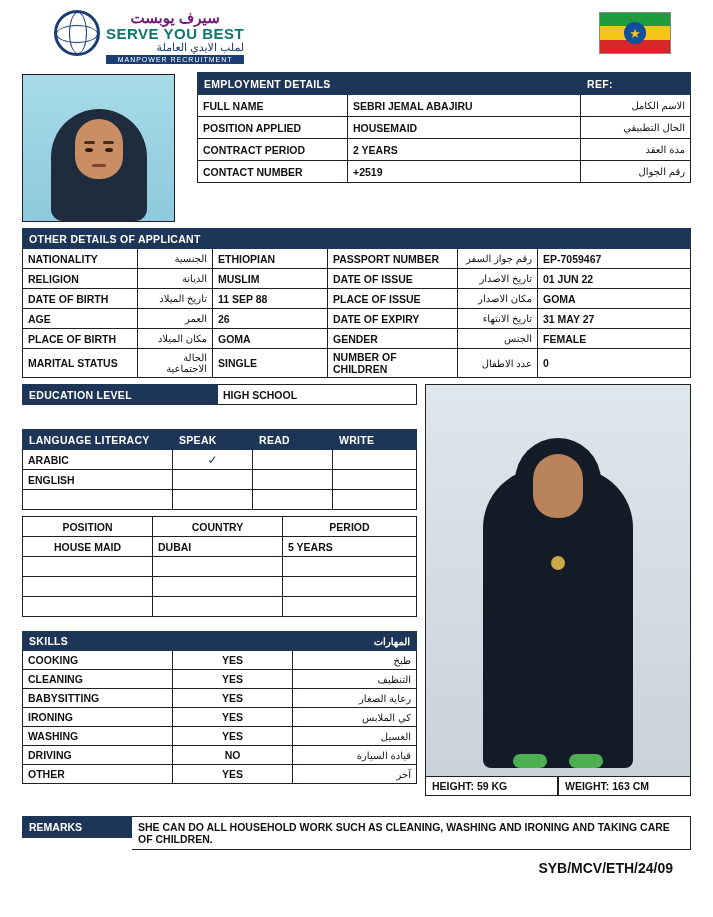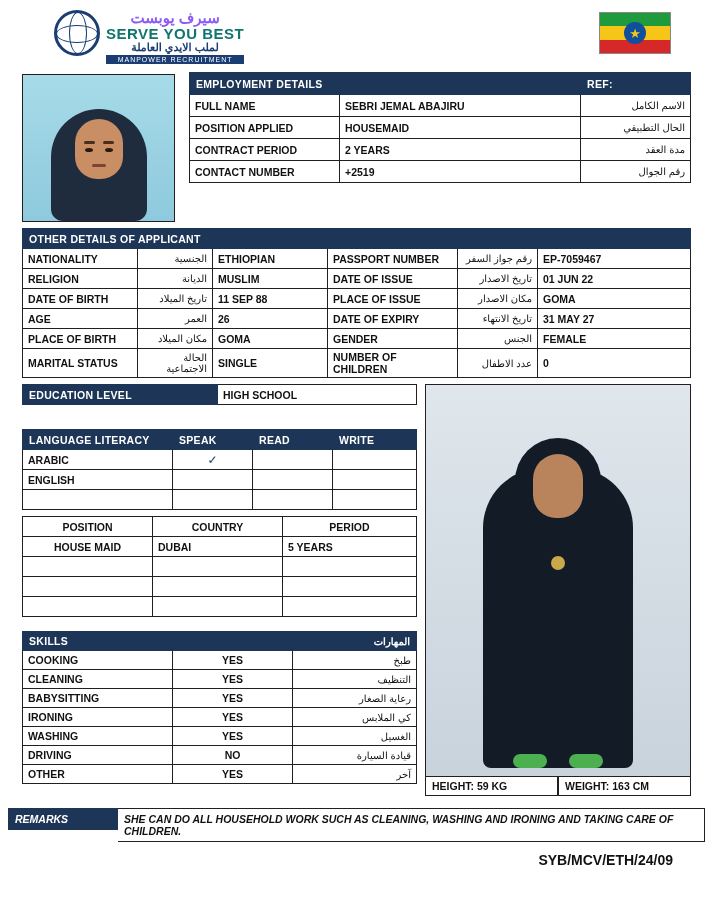--- a/index.html
+++ b/index.html
@@ -30,25 +30,25 @@
     position: relative; flex: none; margin-top: 2px;
     background: #fff;
   }
   .globe:before, .globe:after {
     content:""; position:absolute; border:1.5px solid #1b3d73; border-radius:50%;
   }
   .globe:before { left: 12px; top: -1px; width: 16px; height: 40px; }
   .globe:after { left: -1px; top: 12px; width: 40px; height: 16px; }
   .brand { line-height: 1.05; padding-top: 2px; }
   .brand .ar {
-    font-size: 15px; font-weight: bold; color:#8b5cf6; letter-spacing: 1px;
+    font-size: 15px; font-weight: bold; color:#701a75; letter-spacing: 1px;
     text-align: center;
   }
   .brand .en1 { font-size: 15px; font-weight: bold; color:#0f766e; letter-spacing:.5px;}
-  .brand .ar2 { font-size: 11px; color:#1b3d73; text-align:center;font-weight:bold; }
+  .brand .ar2 { font-size: 11px; color:#1b3d73; text-align:right; }
   .brand .en2 {
     font-size: 7px; color:#fff; background:#1b3d73; text-align:center;
     letter-spacing: 1px; padding: 1px 4px; margin-top: 2px;
   }
   .flag {
     width: 72px; height: 42px; border: 1px solid #888; position: relative;
     overflow: hidden; margin-right: 22px; margin-top: 4px;
   }
   .flag .s1,.flag .s2,.flag .s3 { height: 33.4%; width:100%; }
   .flag .s1 { background:#1f9b3e; }
@@ -89,21 +89,21 @@
   .face {
     position:absolute; left:50%; transform:translateX(-50%); top:20px;
     width: 48px; height: 60px; background:#c98e63; border-radius: 24px 24px 22px 22px;
   }
   .brow { position:absolute; top:22px; width:11px; height:3px; background:#4a2d1c; border-radius:2px; }
   .brow.l { left:9px; } .brow.r { right:9px; }
   .eye { position:absolute; top:29px; width:8px; height:4px; background:#2b1a10; border-radius:50%; }
   .eye.l { left:10px; } .eye.r { right:10px; }
   .mouth { position:absolute; bottom:12px; left:50%; transform:translateX(-50%); width:14px; height:3px; background:#7d4334; border-radius:2px; }
 
-  .emp-table { flex: 1; margin-left: 14px; }
+  .emp-table { flex: 1; margin-left: 22px; }
   .emp-table td { height: 22px; }
 
   .section { padding: 0 22px; margin-top: 6px; }
   .other-table td { height: 20px; }
 
   .mid { display:flex; padding: 0 22px; gap: 8px; align-items: flex-start; margin-top: 6px; }
   .mid-left { width: 395px; flex: none; }
   .mid-right { flex: 1; }
 
   .photo2 {
@@ -141,21 +141,21 @@
     font-weight:bold; padding: 3px 6px;
   }
 
   .edu-table td { height: 20px; }
   .lang-table td { height: 20px; }
   .work-table td { height: 20px; text-align:center; }
   .work-table td.l { text-align:left; }
   .skills-table td { height: 19px; }
   .center { text-align:center; }
 
-  .remarks { padding: 0 8px; margin-top: 12px; display:flex;font-style:italic; }
+  .remarks { padding: 0 22px; margin-top: 20px; display:flex; }
   .remarks-label { width: 110px; }
   .remarks-text {
     flex:1; border:1px solid #231f20; border-left:none; font-size:10.5px;
     font-weight:bold; padding: 4px 6px;
   }
   .remarks-band {
     background:#1d3557; color:#fff; font-weight:bold; font-size:10.5px;
     padding: 4px 6px; border:1px solid #1d3557;
   }
   .footer-code {

